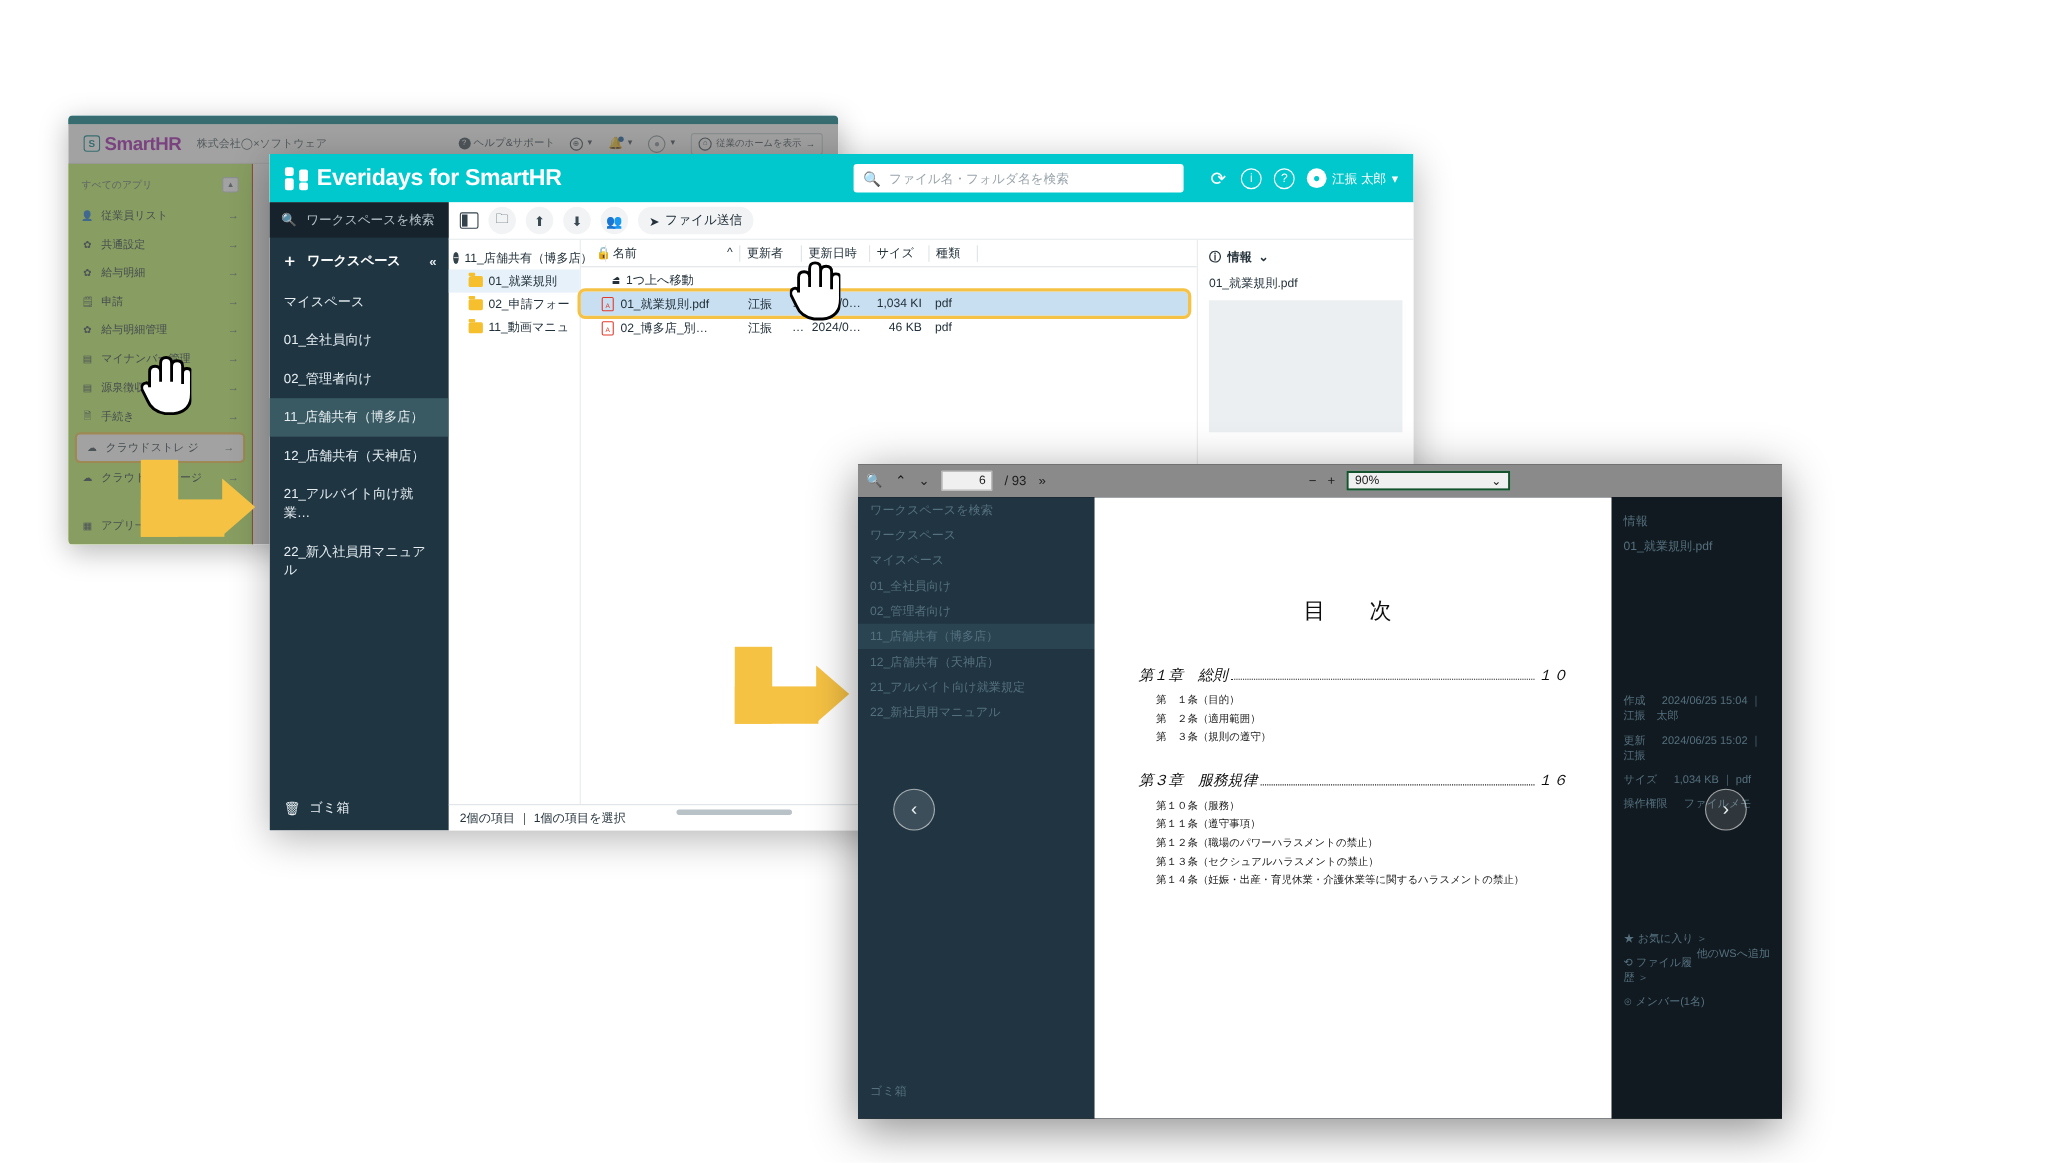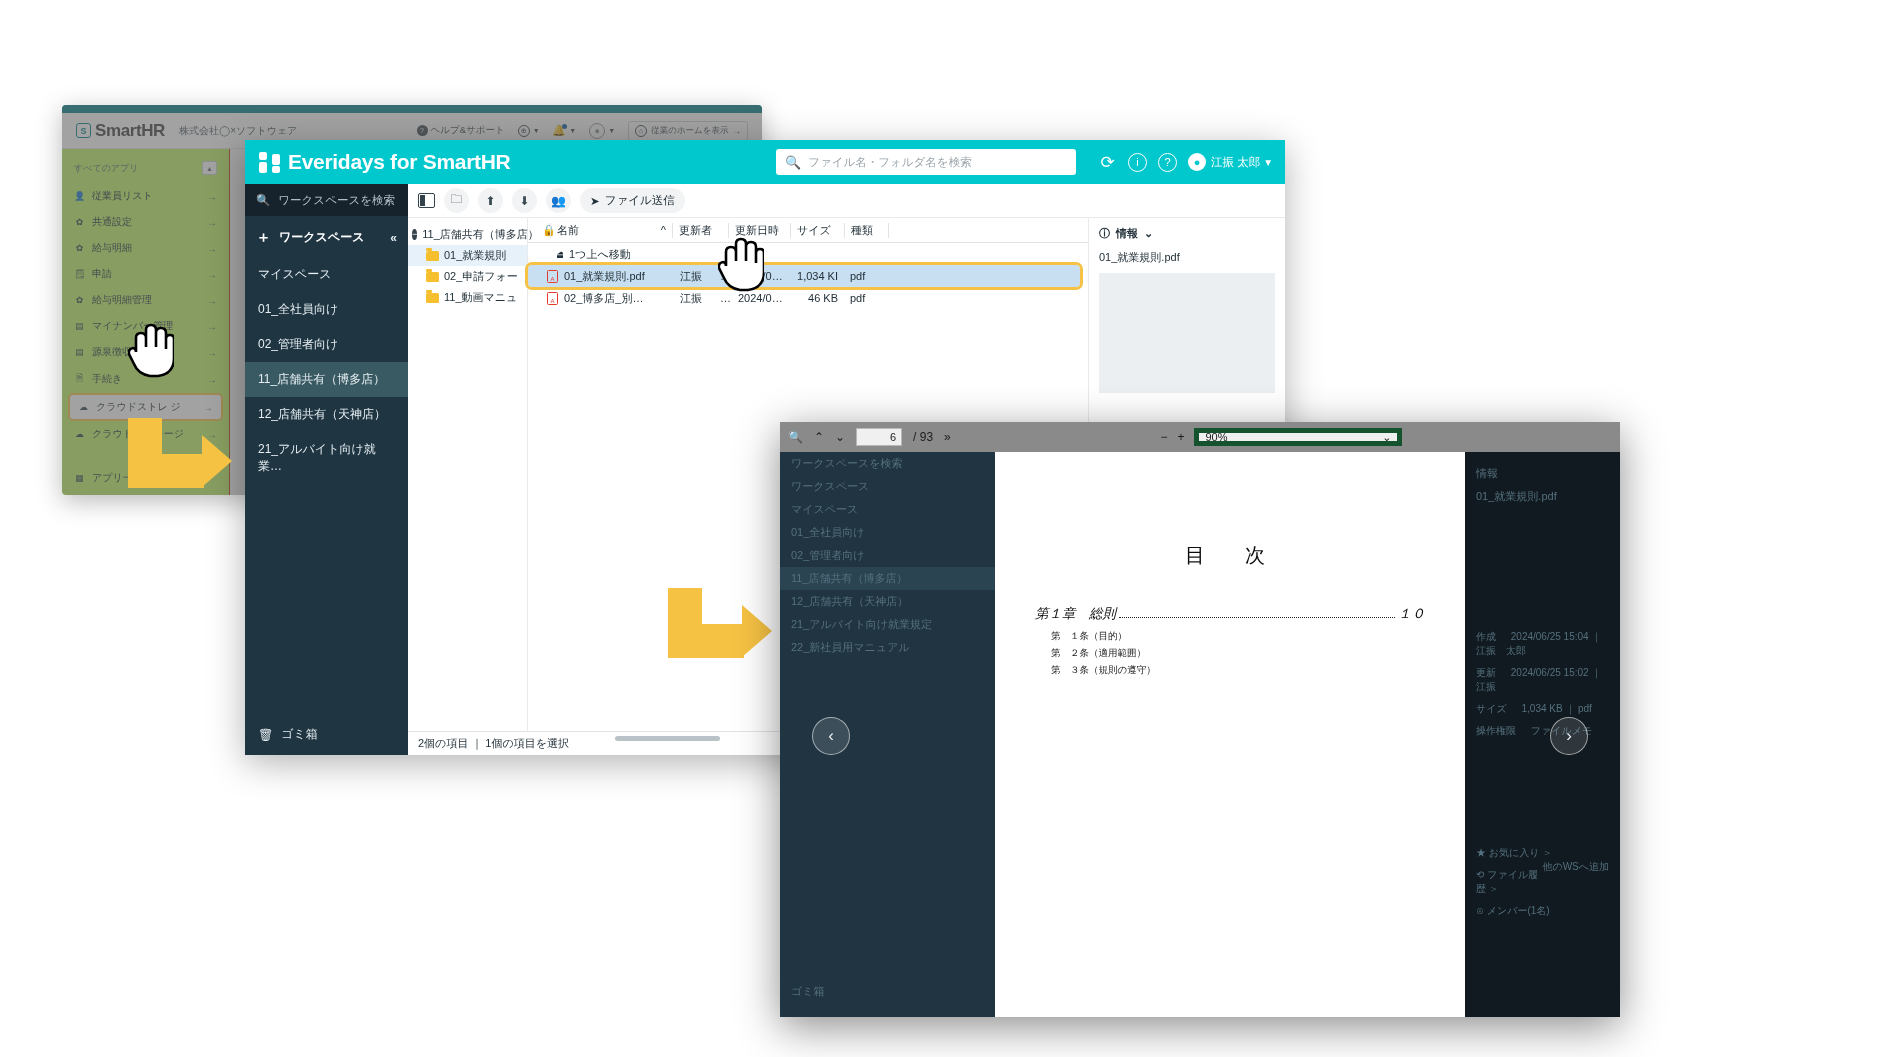--- a/index.html
+++ b/index.html
@@ -22,21 +22,21 @@
   .shr-header {
     height: 36px; background:#ffffff; display:flex; align-items:center;
     padding: 0 14px; gap: 10px; border-bottom:1px solid #e6e6e6;
   }
   .shr-logo { display:flex; align-items:center; gap:4px; }
   .shr-logo-badge {
     width:15px; height:15px; border:1.6px solid #00828a; border-radius:3px;
     display:flex; align-items:center; justify-content:center;
     font-size:9px; color:#00828a; font-weight:bold;
   }
-  .shr-logo-txt { font-size:17px; font-weight:bold; color:#404040; letter-spacing:-.4px; }
+  .shr-logo-txt { font-size:17px; font-weight:bold; color:#a21caf; letter-spacing:-.4px; }
   .shr-company { font-size:10px; color:#45555c; margin-left:4px; }
   .shr-hdr-right { margin-left:auto; display:flex; align-items:center; gap:13px; }
   .shr-hdr-item { display:flex; align-items:center; gap:3px; font-size:9.5px; color:#3b4a52; }
   .dot-ico {
     width:11px; height:11px; border-radius:50%; background:#3b4a52; color:#fff;
     font-size:7px; display:flex; align-items:center; justify-content:center;
   }
   .circ-ico {
     width:12px;height:12px;border-radius:50%;border:1.4px solid #3b4a52;
     display:flex;align-items:center;justify-content:center;font-size:7px;color:#3b4a52;
@@ -233,21 +233,21 @@
     height:30px; background:#8a8a8a; display:flex; align-items:center; gap:0px;
     padding:0 8px; font-size:12px; color:#1c1c1c;
   }
   .pdf-bar .grp { display:flex; align-items:center; gap:11px; }
   .pdf-pagebox {
     width:46px;height:18px;background:#f0f0f0;border:1px solid #b7b7b7;
     display:flex;align-items:center;justify-content:flex-end;padding-right:5px;font-size:11px;
   }
   .pdf-center { margin-left:auto; margin-right:auto; display:flex; align-items:center; gap:10px; }
   .pdf-zoom {
-    width:208px;height:18px;background:#f0f0f0;border:5px solid #14532d;
+    width:149px;height:18px;background:#f0f0f0;border:2px solid #14532d;
     display:flex;align-items:center;justify-content:space-between;padding:0 6px;font-size:11px;
   }
   .pdf-stage { position:relative; height:calc(100% - 30px); background:#0f1a20; overflow:hidden; }
 
   .pdf-page {
     position:absolute; left:215px; top:0px; width:470px; height:100%;
     background:#fff; padding:42px 40px 0 40px;
     font-family:"Liberation Serif", serif; color:#0d0d0d;
   }
   .doc-title { text-align:center; font-size:20px; letter-spacing:10px; margin:48px 0 36px 0; }
@@ -439,20 +439,21 @@
           <span class="plus">＋</span>
           <span>ワークスペース</span>
           <span class="cc">«</span>
         </div>
         <div class="ws-item">マイスペース</div>
         <div class="ws-item">01_全社員向け</div>
         <div class="ws-item">02_管理者向け</div>
         <div class="ws-item active">11_店舗共有（博多店）</div>
         <div class="ws-item">12_店舗共有（天神店）</div>
         <div class="ws-item">21_アルバイト向け就業…</div>
+        <div class="ws-item">22_新入社員用マニュアル</div>
         <div class="ws-trash">
           <span>🗑</span>
           <span>ゴミ箱</span>
         </div>
       </div>
 
       <div class="fb">
 
         <div class="fb-bread">
           <span class="bread-ico"></span>
@@ -646,20 +647,32 @@
             <span>第１章　総則</span>
             <span class="dots"></span>
             <span>１０</span>
           </div>
           <div class="art">第　１条（目的）</div>
           <div class="art">第　２条（適用範囲）</div>
           <div class="art">第　３条（規則の遵守）</div>
         </div>
 
 
+        <div class="ch-block">
+          <div class="ch">
+            <span>第３章　服務規律</span>
+            <span class="dots"></span>
+            <span>１６</span>
+          </div>
+          <div class="art">第１０条（服務）</div>
+          <div class="art">第１１条（遵守事項）</div>
+          <div class="art">第１２条（職場のパワーハラスメントの禁止）</div>
+          <div class="art">第１３条（セクシュアルハラスメントの禁止）</div>
+          <div class="art">第１４条（妊娠・出産・育児休業・介護休業等に関するハラスメントの禁止）</div>
+        </div>
       </div>
 
       <div class="nav-arrow nav-left">‹</div>
       <div class="nav-arrow nav-right">›</div>
     </div>
 
   </div>
 
 </div>
 

